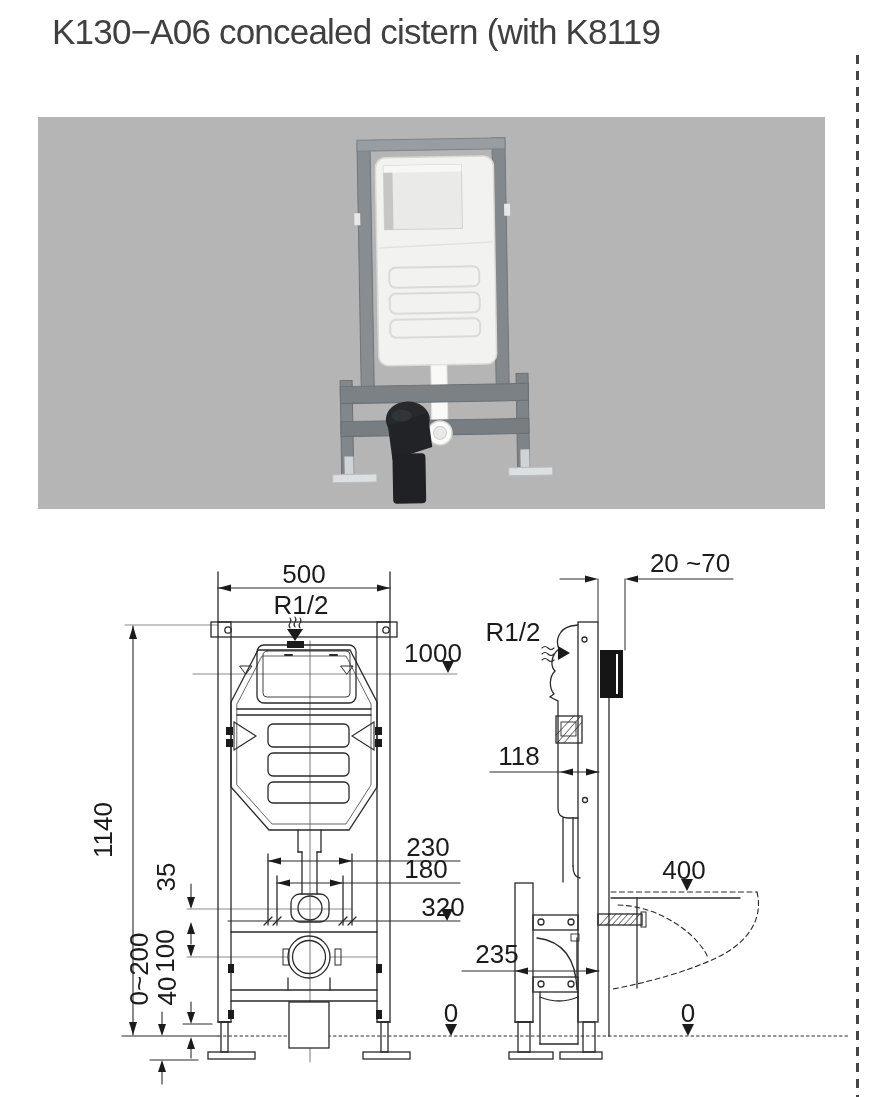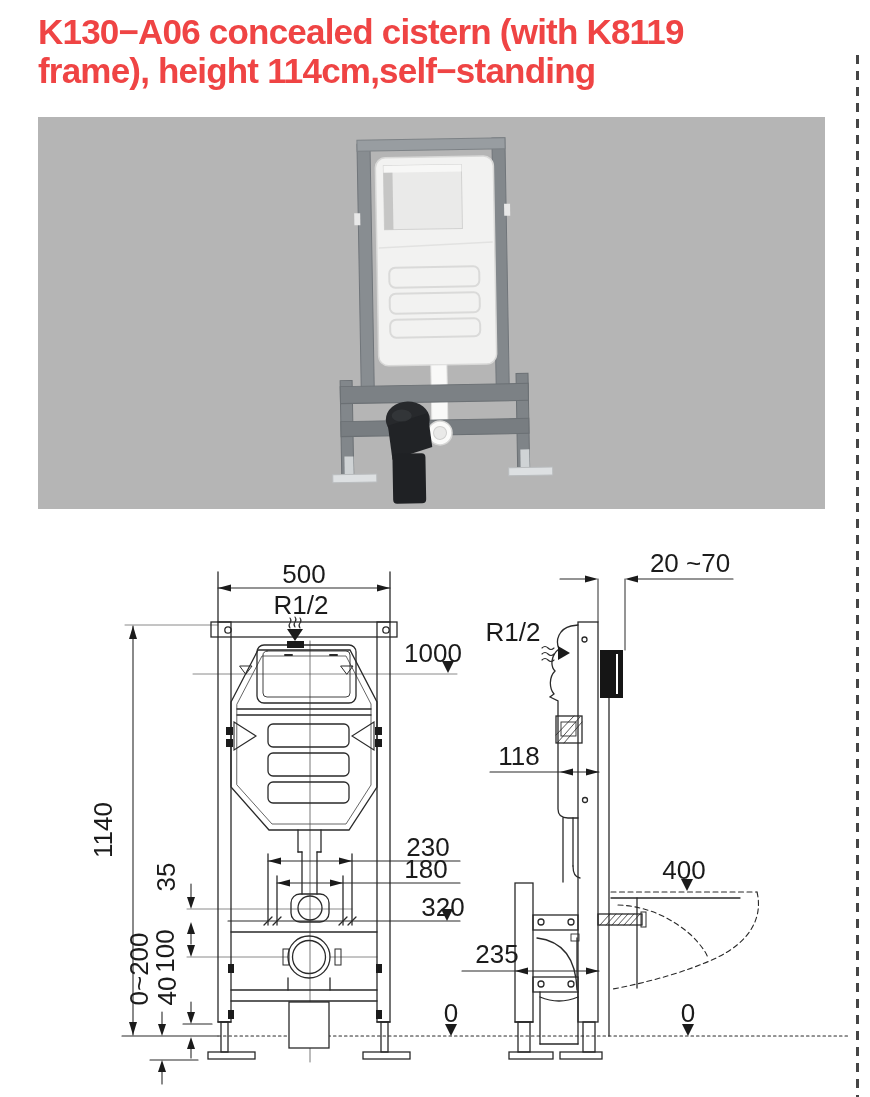--- a/index.html
+++ b/index.html
@@ -1,41 +1,40 @@
 <!DOCTYPE html>
 <html><head>
 <meta charset="utf-8">
 <style>
   html,body{margin:0;padding:0;}
   body{
     width:870px;height:1097px;position:relative;background:#ffffff;
     font-family:"Liberation Sans", sans-serif;overflow:hidden;
   }
   .title-block{
-    position:absolute;left:38px;top:12px;width:780px;
-    color:#ef4444;font-weight:bold;font-size:35px;line-height:39px;
+    position:absolute;left:52px;top:12px;width:780px;
+    color:#404040;font-weight:normal;font-size:35px;line-height:39px;
     letter-spacing:-0.8px;
   }
   .photo-box{
     position:absolute;left:38px;top:117px;width:787px;height:392px;
     background:#b5b5b5;
   }
   .page-divider{
     position:absolute;left:856px;top:55px;width:3px;height:1042px;
     background:repeating-linear-gradient(to bottom,#454545 0 9px,transparent 9px 16px);
   }
   .drawing-svg{position:absolute;left:0;top:550px;}
   svg text{font-family:"Liberation Sans", sans-serif;}
 </style>
 </head>
 <body>
 
 <div class="title-block">
   <div>K130−A06 concealed cistern (with K8119</div>
-  <div>frame), height 114cm,self−standing</div>
 </div>
 
 <div class="page-divider"></div>
 
 <div class="photo-box">
   <svg width="787" height="392" viewBox="0 0 787 392">
     <g transform="rotate(-1 395 200)">
 
       <rect x="322" y="26" width="13" height="250" fill="#888d91" stroke="#70757a" stroke-width="1"></rect>
       <rect x="457" y="22" width="13" height="252" fill="#83888c" stroke="#70757a" stroke-width="1"></rect>

